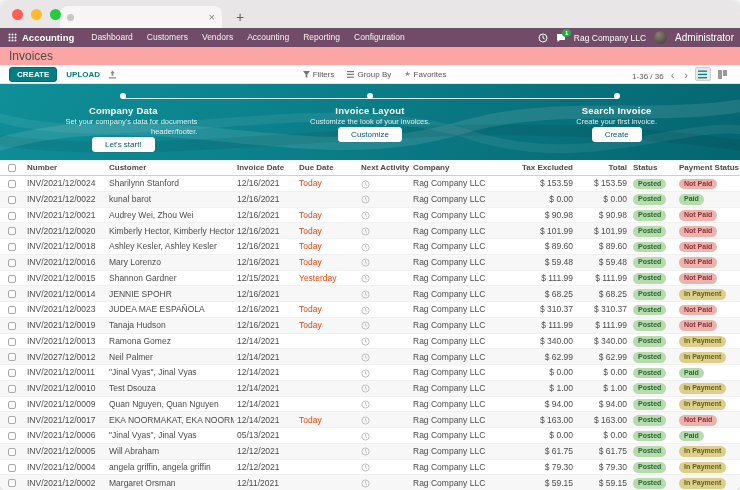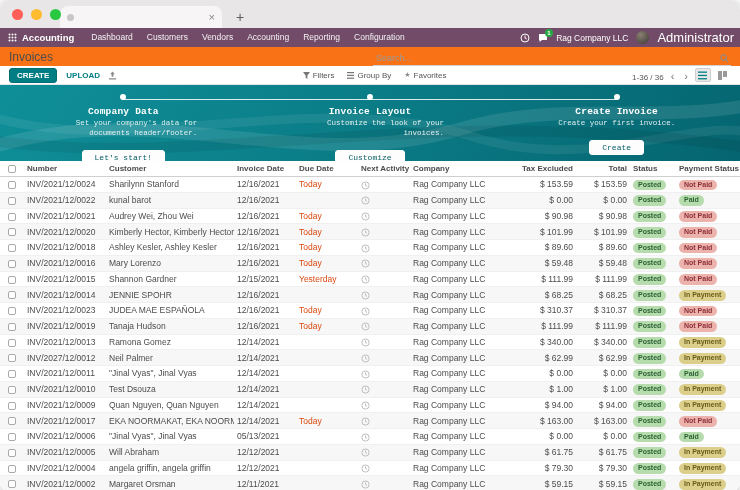--- a/index.html
+++ b/index.html
@@ -24,24 +24,24 @@
     font-size:8.5px;padding:0 6px;}
   .apps-icon{display:inline-flex;margin:0 5px 0 2px;}
   .brand{font-weight:bold;font-size:9.5px;margin-right:10px;}
   .menu-item{padding:0 7px;color:rgba(255,255,255,.92);line-height:19px;}
   .systray{margin-left:auto;display:flex;align-items:center;gap:8px;}
   .sys-icon{position:relative;display:inline-flex;}
   .sys-badge{position:absolute;top:-4px;right:-5px;background:#28a745;color:#fff;font-size:6px;
     line-height:8px;padding:0 2.5px;border-radius:6px;font-weight:bold;}
   .company-name{font-size:8.5px;}
   .avatar{width:13px;height:13px;border-radius:50%;background:radial-gradient(circle at 35% 30%,#8a7f72,#3d3833);}
-  .user-name{font-size:13px;}
+  .user-name{font-size:10px;}
 
   
-  .cp1{flex:0 0 18px;display:flex;align-items:center;padding:0 9px;background:#f97316;}
+  .cp1{flex:0 0 18px;display:flex;align-items:center;padding:0 9px;background:#fca5a5;}
   .page-title{font-size:12px;color:#4c4c4c;}
   .searchbox{margin-left:auto;width:358px;position:relative;}
   .searchbox input{width:100%;border:0;border-bottom:1px solid #d0d0d0;background:transparent;
     font-size:9px;padding:2px 16px 2px 3px;outline:none;color:#4c4c4c;font-family:inherit;}
   .searchbox input::placeholder{color:#9a9a9a;}
   .search-mag{position:absolute;right:2px;top:2px;}
 
   .cp2{flex:0 0 19px;display:flex;align-items:center;padding:0 9px;background:#fff;
     border-bottom:1px solid #e4e4e4;}
   .btn-create{background:#017e84;color:#fff;border:1px solid #016d72;border-radius:3px;
@@ -59,27 +59,27 @@
     border:1px solid transparent;background:none;border-radius:2px;}
   .view-btn.active{background:#e8e8e8;border-color:#cfcfcf;}
 
   
   .banner{flex:0 0 76px;position:relative;overflow:hidden;
     background:linear-gradient(125deg,#0f8f99 0%,#0b7e88 45%,#056570 100%);}
   .waves{position:absolute;inset:0;width:100%;height:100%;}
   .step-line{position:absolute;top:14px;left:16.5%;right:16.5%;height:1px;background:rgba(255,255,255,.85);}
   .steps{position:relative;display:flex;height:100%;}
   .step{flex:1;display:flex;flex-direction:column;align-items:center;padding-top:21px;
-    text-align:center;color:#fff;position:relative;font-family:Liberation Mono, monospace;}
+    text-align:center;color:#fff;position:relative;}
   .step-dot{position:absolute;top:9px;left:50%;transform:translateX(-50%);width:5px;height:5px;
     border:3px solid #fff;border-radius:50%;background:rgba(255,255,255,.25);}
   .step-title{font-size:9.5px;font-weight:bold;letter-spacing:.2px;}
   .step-desc{font-size:7.5px;color:rgba(255,255,255,.88);line-height:1.35;max-width:148px;margin-top:1px;text-align:right;}
   .step-btn{margin-top:4px;background:#fefefe;color:#045archived?}
-  .step-btn{margin-top:12px;background:#fdfdfd;color:#055c63;border:1px solid #fff;border-radius:3px;
+  .step-btn{margin-top:0;background:#fdfdfd;color:#055c63;border:1px solid #fff;border-radius:3px;
     font-size:8px;padding:2px 12px;font-family:inherit;}
 
   
   .list-wrap{flex:1;overflow:hidden;background:#fff;}
   table{width:740px;border-collapse:collapse;table-layout:fixed;color:#4c4c4c;}
   thead th{font-size:8px;font-weight:bold;text-align:left;padding:3px 3px;background:#fff;
     border-bottom:1px solid #cfcfcf;white-space:nowrap;overflow:hidden;}
   tbody td{font-size:8.5px;padding:1.5px 3px;border-top:1px solid #f0f0f0;white-space:nowrap;
     overflow:hidden;height:13px;line-height:10px;vertical-align:middle;}
   tbody tr:nth-child(even){background:#f7f7f7;}
@@ -150,29 +150,20 @@
         <span class="sys-badge">1</span>
       </span>
       <span class="company-name">Rag Company LLC</span>
       <span class="avatar"></span>
       <span class="user-name">Administrator</span>
     </div>
   </div>
 
   <div class="cp1">
     <span class="page-title">Invoices</span>
-    <div class="searchbox">
-      <input type="text" placeholder="Search..." style="">
-      <span class="search-mag">
-        <svg width="9" height="9" viewBox="0 0 10 10">
-            <circle cx="4" cy="4" r="3" fill="none" stroke="#8a8a8a" stroke-width="1.2"></circle>
-            <path d="M6.3 6.3L9 9" stroke="#8a8a8a" stroke-width="1.2"></path>
-          </svg>
-      </span>
-    </div>
   </div>
 
   <div class="cp2">
     <button class="btn-create">CREATE</button>
     <button class="btn-upload">UPLOAD</button>
     <button class="export-btn">
       <svg width="9" height="9" viewBox="0 0 10 10">
           <path d="M5 0.5L7.5 3.5H6v3H4v-3H2.5z" fill="#8a8a8a"></path>
           <path d="M1 8h8v1.4H1z" fill="#8a8a8a"></path>
         </svg>
@@ -238,21 +229,21 @@
         <button class="step-btn">Let's start!</button>
       </div>
       <div class="step">
         <span class="step-dot"></span>
         <div class="step-title">Invoice Layout</div>
         <div class="step-desc">Customize the look of your invoices.</div>
         <button class="step-btn">Customize</button>
       </div>
       <div class="step">
         <span class="step-dot"></span>
-        <div class="step-title">Create Invoice</div>
+        <div class="step-title">Search Invoice</div>
         <div class="step-desc">Create your first invoice.</div>
         <button class="step-btn">Create</button>
       </div>
     </div>
   </div>
 
   <div class="list-wrap">
     <table>
       <colgroup>
         <col style="width:24px">

